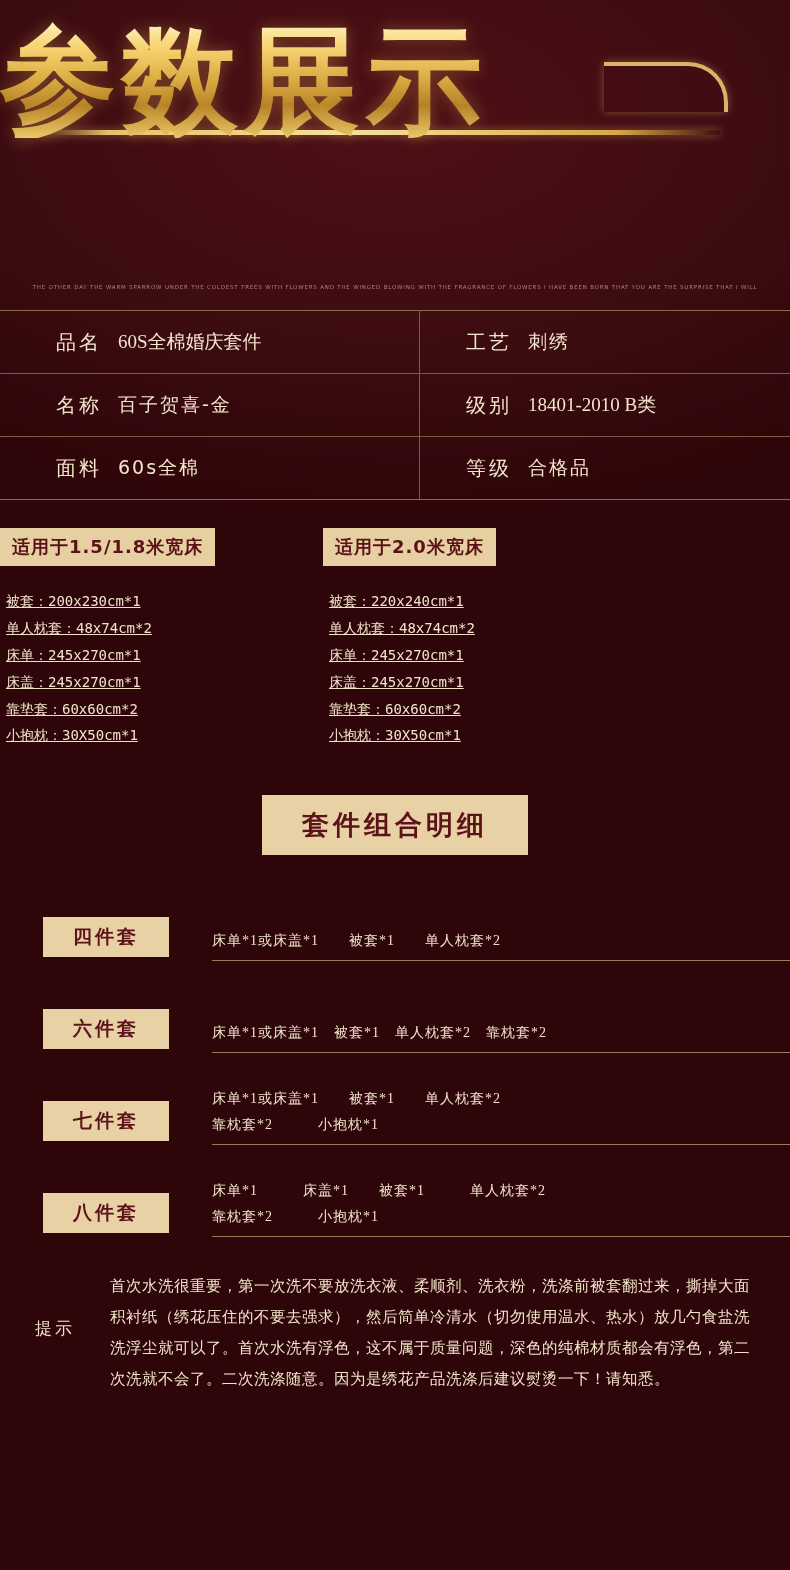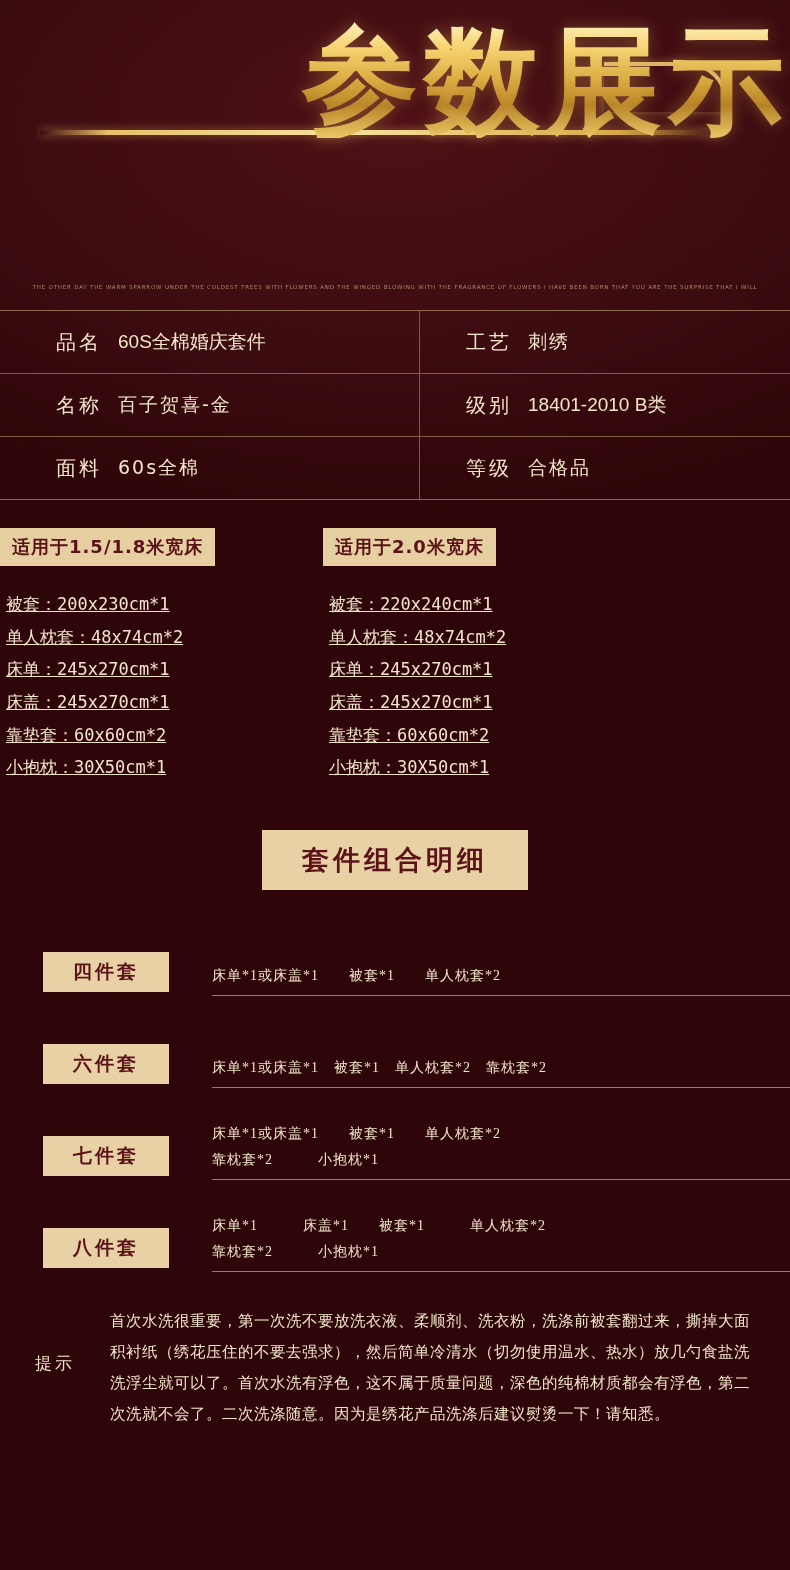--- a/index.html
+++ b/index.html
@@ -24,21 +24,21 @@
 
   
   .title-area {
     position: relative;
     height: 310px;
   }
   .gold-title {
     position: absolute;
     left: 0; right: 0;
     top: 22px;
-    text-align: right;
+    text-align: left;
     font-family: "DejaVu Serif", serif;
     font-size: 116px;
     line-height: 1.0;
     font-weight: bold;
     letter-spacing: 6px;
     background: linear-gradient(180deg, #fff6c9 0%, #f4d67a 22%, #d1a33c 50%, #a8741d 72%, #e8c76d 100%);
     -webkit-background-clip: text;
     background-clip: text;
     color: transparent;
     text-shadow: 0 0 16px rgba(255, 205, 90, 0.30);
@@ -117,21 +117,21 @@
   .lbl {
     font-size: 20px;
     letter-spacing: 3px;
     color: #f4e6cc;
     font-family: Liberation Serif, serif;
   }
   .val {
     font-size: 19px;
     margin-left: 16px;
     color: #f4e6cc;
-    font-family: Liberation Sans, sans-serif;
+    font-family: Liberation Serif, serif;
     letter-spacing: 0px;
   }
   .val.cjk { font-family: "DejaVu Sans", sans-serif; letter-spacing: 2px; }
 
   
   .spec {
     position: relative;
     padding: 28px 0 0 0;
     display: flex;
   }
@@ -156,21 +156,21 @@
     color: #5a1118;
     font-size: 18px;
     font-weight: bold;
     letter-spacing: 1px;
     padding: 7px 12px;
     font-family: "DejaVu Sans", sans-serif;
   }
   .spec-list {
     margin-top: 22px;
     font-family: "DejaVu Sans Mono", monospace;
-    font-size: 17px;
+    font-size: 14px;
     line-height: 1.92;
     color: #f3e5cc;
     letter-spacing: 0px;
     padding-left: 6px;
   }
   .spec-list div { white-space: nowrap; }
 
   
   .combo-title-wrap {
     text-align: center;

